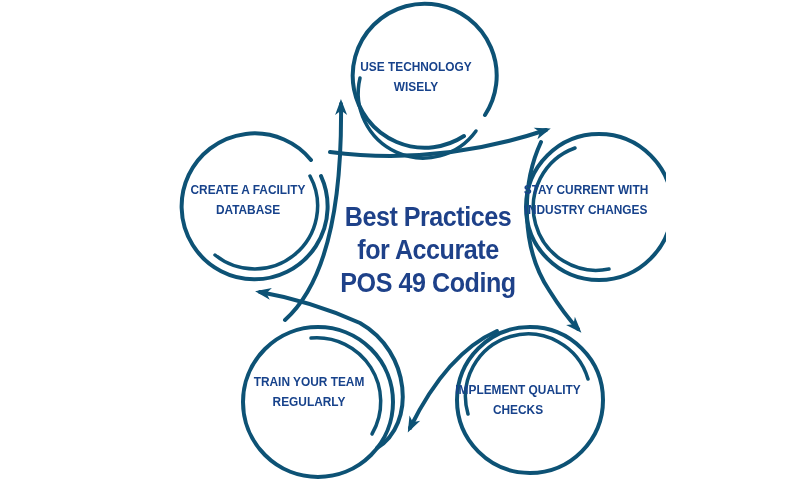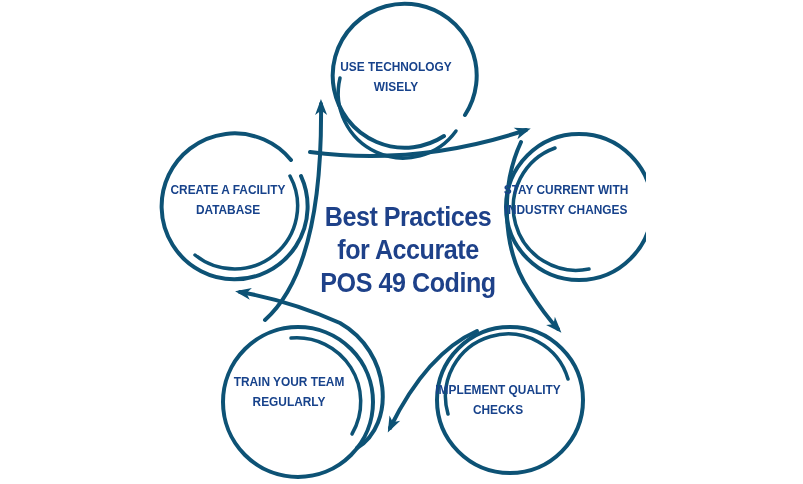--- a/index.html
+++ b/index.html
@@ -7,20 +7,21 @@
     padding: 0;
     background: #ffffff;
   }
   .stage {
     position: relative;
     width: 646px;
     height: 484px;
     background: #ffffff;
     overflow: hidden;
     font-family: "Liberation Sans", sans-serif;
+    margin-left: 20px;
   }
   svg.diagram {
     position: absolute;
     left: 0;
     top: 0;
   }
   .node-label {
     position: absolute;
     transform: translate(-50%, -50%) scaleX(0.88);
     text-align: center;

